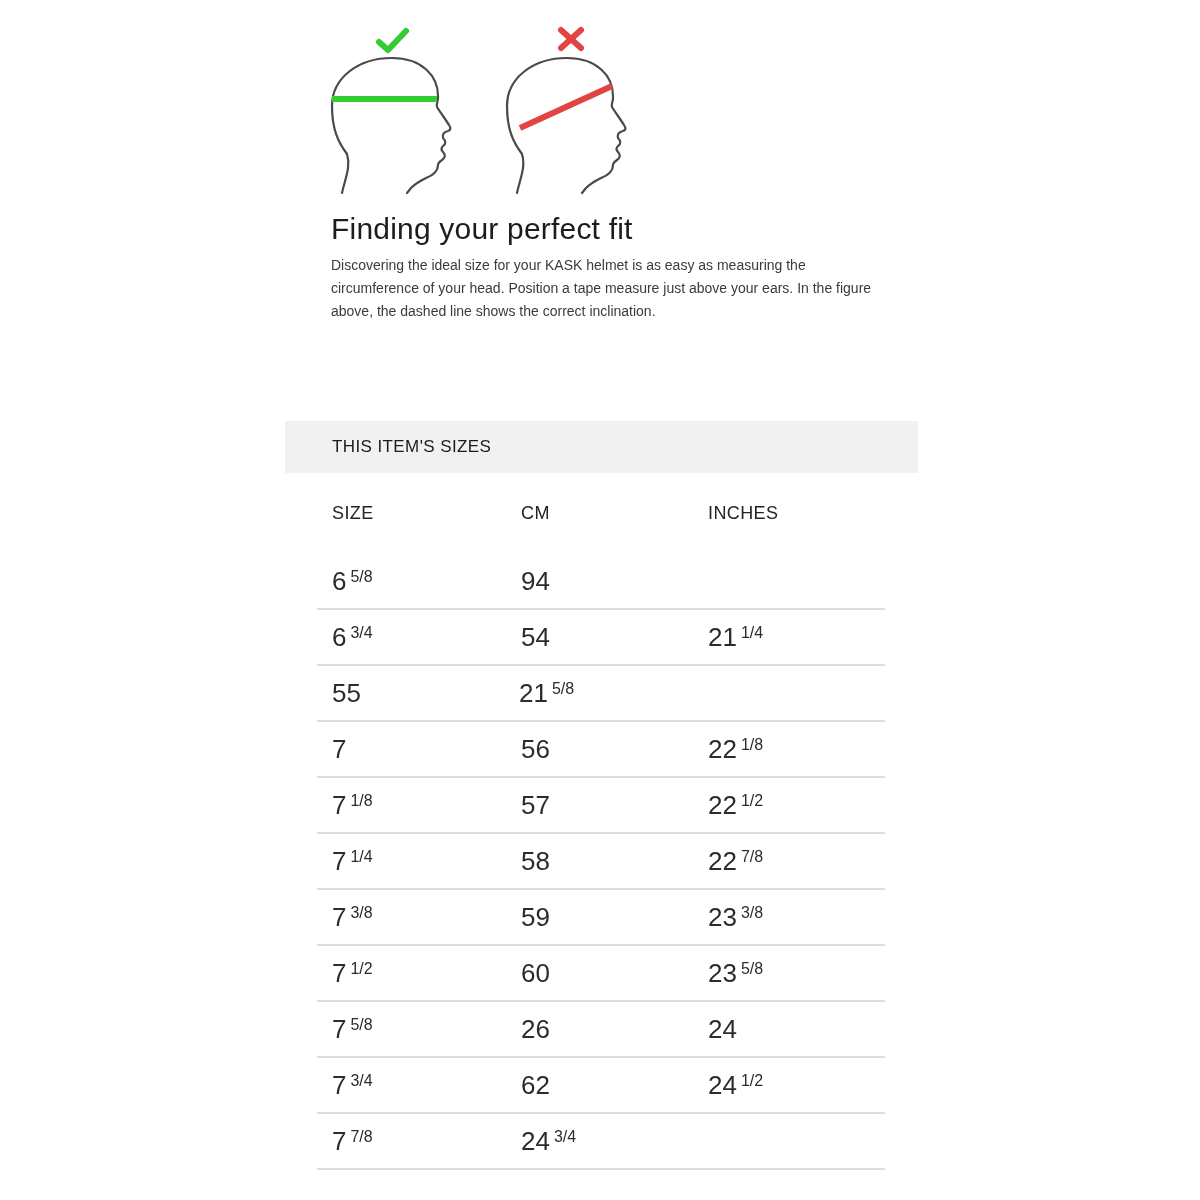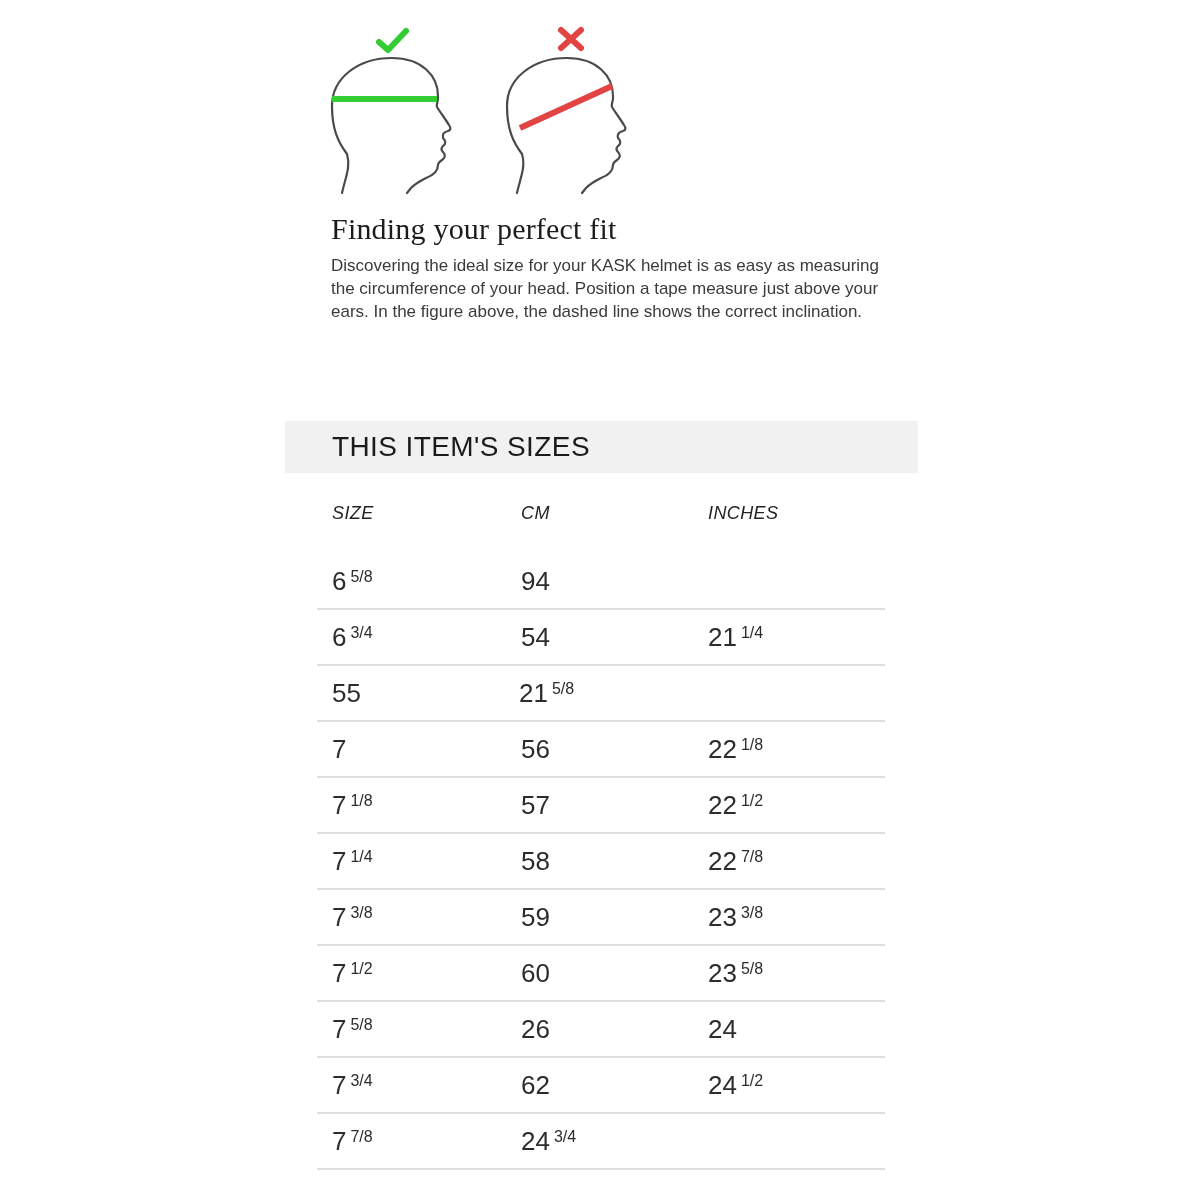--- a/index.html
+++ b/index.html
@@ -31,50 +31,48 @@
     stroke-linecap: round;
     stroke-linejoin: round;
   }
   .page-title {
     margin: 12px 0 8px 46px;
     font-size: 30px;
     line-height: 34px;
     font-weight: 500;
     color: #1c1c1c;
     letter-spacing: 0.2px;
-    font-family: Liberation Serif, serif;
   }
   .fit-description {
     margin: 0 0 0 46px;
     width: 562px;
-    font-size: 17px;
+    font-size: 14px;
     line-height: 23px;
     color: #3b3b3b;
   }
   .section-bar {
     margin-top: 98px;
     height: 52px;
     background: #f1f1f1;
     display: flex;
     align-items: center;
     padding-left: 47px;
     box-sizing: border-box;
   }
   .section-bar-title {
-    font-size: 28px;
+    font-size: 17px;
     font-weight: 500;
     color: #1b1b1b;
     letter-spacing: 0.4px;
   }
   .thead {
     display: flex;
     margin: 30px 0 0 32px;
     width: 568px;
     height: 22px;
-    font-style: italic;
   }
   .th {
     font-size: 18px;
     font-weight: 500;
     color: #242424;
     letter-spacing: 0.4px;
   }
   .tbody {
     margin-left: 32px;
     margin-top: 29px;

